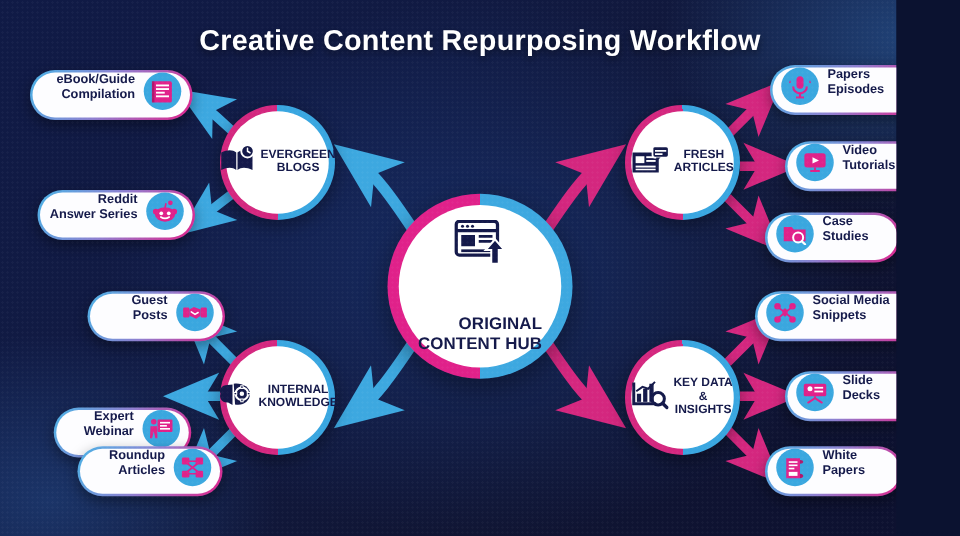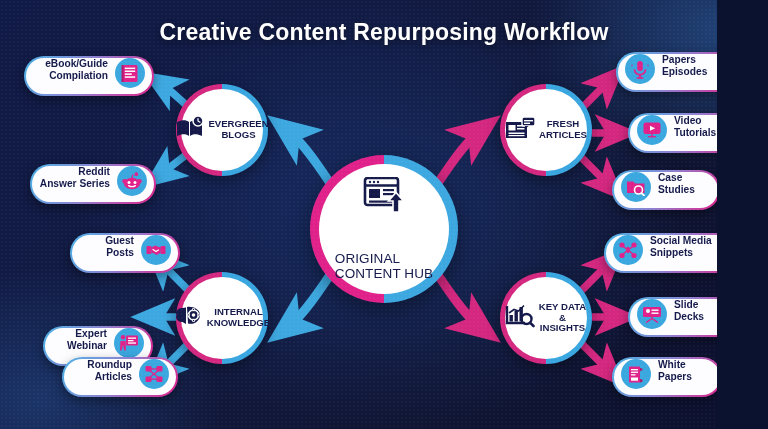--- a/index.html
+++ b/index.html
@@ -30,21 +30,21 @@
     position:absolute;left:310px;top:155px;width:148px;height:148px;border-radius:50%;
     background:conic-gradient(from 180deg,#e0218a 0deg 180deg,#3da8e0 180deg 360deg);
     padding:9px;box-sizing:border-box;
     box-shadow:0 6px 22px rgba(0,0,0,.4);
   }
   .hub-inner{
     width:100%;height:100%;border-radius:50%;background:#ffffff;
     display:flex;flex-direction:column;align-items:center;justify-content:center;gap:5px;
   }
   .hub-label{
-    color:#14194a;font-size:13.5px;font-weight:normal;line-height:1.12;text-align:left;
+    color:#14194a;font-size:13.5px;font-weight:bold;line-height:1.12;text-align:right;
     letter-spacing:.1px;
     margin-top:29px;
   }
 
   
   .branch{
     position:absolute;width:92px;height:92px;border-radius:50%;
     background:conic-gradient(from 180deg,#d4277f 0deg 180deg,#39a6e0 180deg 360deg);
     padding:5px;box-sizing:border-box;box-shadow:0 4px 14px rgba(0,0,0,.38);
   }
@@ -236,21 +236,21 @@
           <rect x="3.8" y="3.6" width="10.4" height="1.5" fill="#fff"></rect>
           <rect x="3.8" y="6.5" width="10.4" height="1.5" fill="#fff"></rect>
           <rect x="3.8" y="9.4" width="7" height="1.5" fill="#fff"></rect>
           <rect x="3.8" y="12.3" width="10.4" height="1.5" fill="#fff"></rect>
           <rect x="0.5" y="1" width="2" height="17" fill="#b0186c"></rect>
         </svg>
       </span>
     </div>
   </div>
 
-  <div class="leaf icon-right" style="left:30px;top:152px;width:126px;margin-top:12px;">
+  <div class="leaf icon-right" style="left:30px;top:152px;width:126px;">
     <div class="leaf-inner">
       <div class="leaf-text">
         <span>Reddit</span><br>
         <span>Answer Series</span>
       </div>
       <span class="leaf-icon">
         <svg width="20" height="18" viewBox="0 0 20 18">
           <ellipse cx="10" cy="11.5" rx="8" ry="5.8" fill="#e0218a"></ellipse>
           <circle cx="2.6" cy="9.2" r="2.3" fill="#e0218a"></circle>
           <circle cx="17.4" cy="9.2" r="2.3" fill="#e0218a"></circle>

